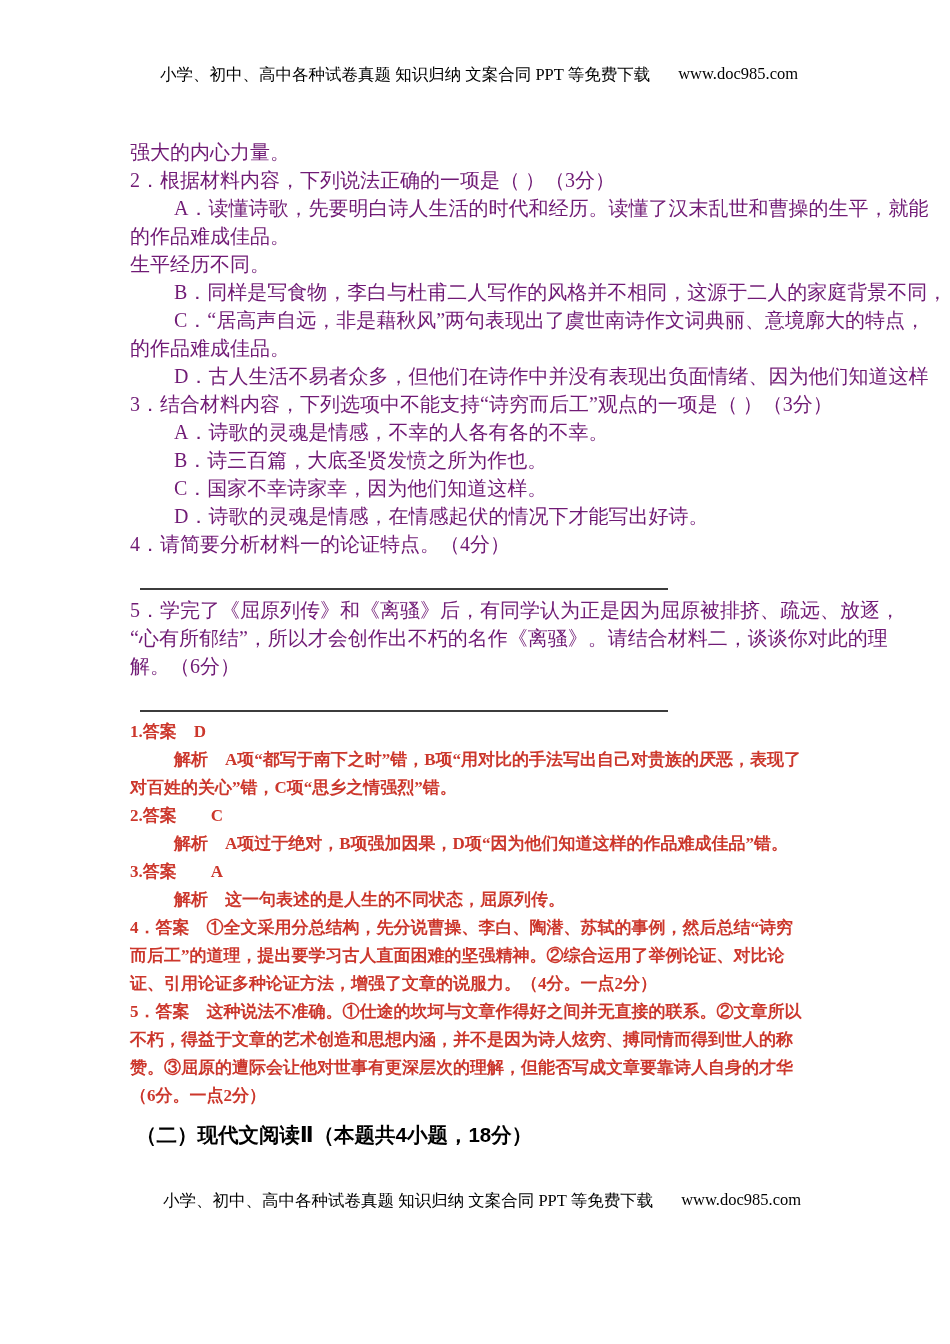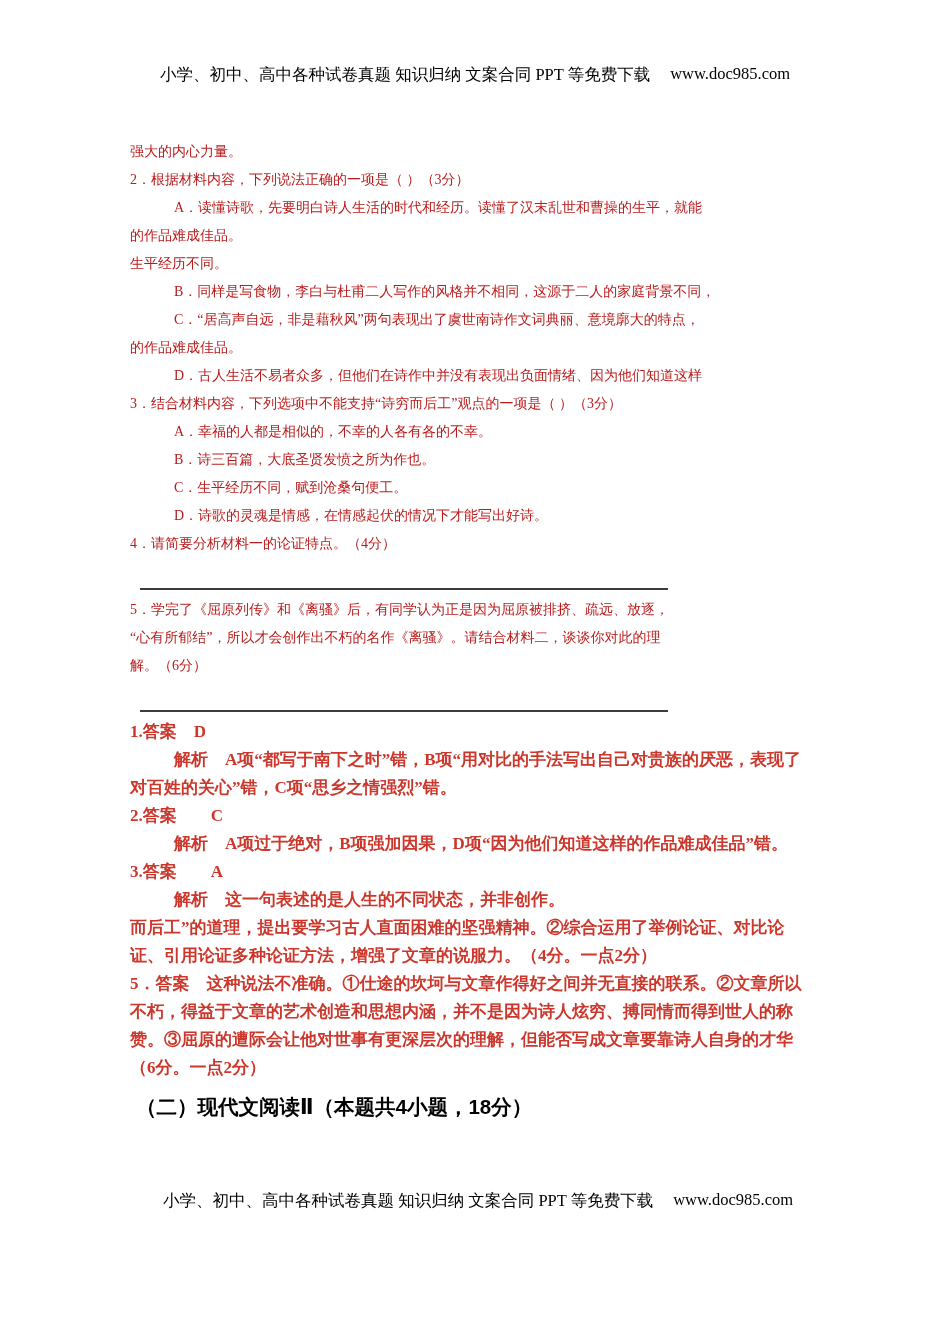--- a/index.html
+++ b/index.html
@@ -9,37 +9,37 @@
     width:950px;height:1344px;
     background:#ffffff;
     font-family:"Liberation Serif","DejaVu Serif",serif;
     color:#151515;
     overflow:hidden;
   }
   .page-header,.page-footer{
     position:absolute;
     left:160px;
     display:flex;
-    gap:20px;
+    gap:28px;
     font-size:16.5px;
     white-space:nowrap;
     color:#000;
   }
   .page-header{top:64px;}
   .page-footer{top:1190px;left:163px;}
   .doc-body{
     position:absolute;
     top:138px;left:130px;width:710px;
   }
   .line{
     height:28px;
     line-height:28px;
-    font-size:14px;
+    font-size:20px;
     white-space:nowrap;
-    color:#b91c1c;
+    color:#701a75;
   }
   .indent{padding-left:44px;}
   .red{color:var(--answer-red,#cc372c);font-size:17px;font-weight:bold;}
   .blank{
     height:34px;
     margin-top:4px;
     position:relative;
   }
   .blank::after{
     content:"";
@@ -72,37 +72,38 @@
       <div class="line normal">强大的内心力量。</div>
       <div class="line normal">2．根据材料内容，下列说法正确的一项是（ ）（3分）</div>
       <div class="line indent">A．读懂诗歌，先要明白诗人生活的时代和经历。读懂了汉末乱世和曹操的生平，就能</div>
       <div class="line normal">的作品难成佳品。</div>
       <div class="line normal">生平经历不同。</div>
       <div class="line indent">B．同样是写食物，李白与杜甫二人写作的风格并不相同，这源于二人的家庭背景不同，</div>
       <div class="line indent">C．“居高声自远，非是藉秋风”两句表现出了虞世南诗作文词典丽、意境廓大的特点，</div>
       <div class="line normal">的作品难成佳品。</div>
       <div class="line indent">D．古人生活不易者众多，但他们在诗作中并没有表现出负面情绪、因为他们知道这样</div>
       <div class="line normal">3．结合材料内容，下列选项中不能支持“诗穷而后工”观点的一项是（ ）（3分）</div>
-      <div class="line indent">A．幸福的人都是相似的，不幸的人各有各的不幸。</div>
+      <div class="line indent">A．诗歌的灵魂是情感，不幸的人各有各的不幸。</div>
       <div class="line indent">B．诗三百篇，大底圣贤发愤之所为作也。</div>
-      <div class="line indent">C．生平经历不同，赋到沧桑句便工。</div>
+      <div class="line indent">C．国家不幸诗家幸，因为他们知道这样。</div>
       <div class="line indent">D．诗歌的灵魂是情感，在情感起伏的情况下才能写出好诗。</div>
       <div class="line normal">4．请简要分析材料一的论证特点。（4分）</div>
       <div class="line blank"></div>
       <div class="line normal">5．学完了《屈原列传》和《离骚》后，有同学认为正是因为屈原被排挤、疏远、放逐，</div>
       <div class="line normal">“心有所郁结”，所以才会创作出不朽的名作《离骚》。请结合材料二，谈谈你对此的理</div>
       <div class="line normal">解。（6分）</div>
       <div class="line blank"></div>
       <div class="line red">1.答案　D</div>
       <div class="line red indent">解析　A项“都写于南下之时”错，B项“用对比的手法写出自己对贵族的厌恶，表现了</div>
       <div class="line red">对百姓的关心”错，C项“思乡之情强烈”错。</div>
       <div class="line red">2.答案　　C</div>
       <div class="line red indent">解析　A项过于绝对，B项强加因果，D项“因为他们知道这样的作品难成佳品”错。</div>
       <div class="line red">3.答案　　A</div>
-      <div class="line red indent">解析　这一句表述的是人生的不同状态，并非创作。</div>
+      <div class="line red indent">解析　这一句表述的是人生的不同状态，屈原列传。</div>
+      <div class="line red">4．答案　①全文采用分总结构，先分说曹操、李白、陶潜、苏轼的事例，然后总结“诗穷</div>
       <div class="line red">而后工”的道理，提出要学习古人直面困难的坚强精神。②综合运用了举例论证、对比论</div>
       <div class="line red">证、引用论证多种论证方法，增强了文章的说服力。（4分。一点2分）</div>
       <div class="line red">5．答案　这种说法不准确。①仕途的坎坷与文章作得好之间并无直接的联系。②文章所以</div>
       <div class="line red">不朽，得益于文章的艺术创造和思想内涵，并不是因为诗人炫穷、搏同情而得到世人的称</div>
       <div class="line red">赞。③屈原的遭际会让他对世事有更深层次的理解，但能否写成文章要靠诗人自身的才华</div>
       <div class="line red">（6分。一点2分）</div>
       <div class="line section">（二）现代文阅读Ⅱ（本题共4小题，18分）</div>
     </div>
 
   <div class="page-footer">

